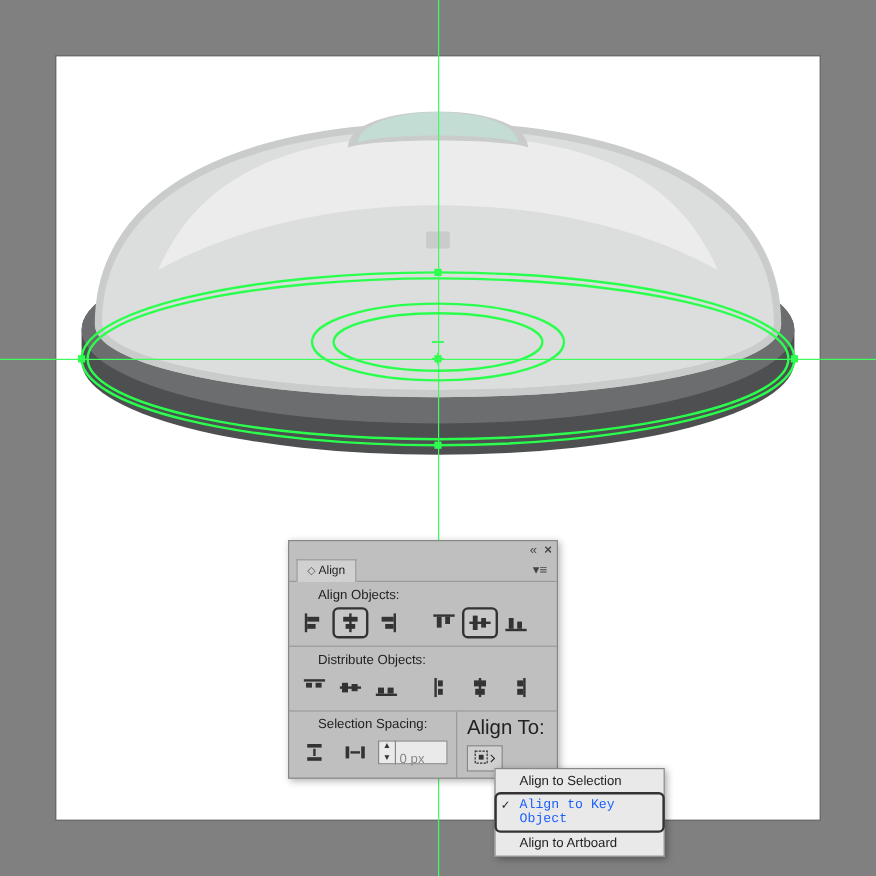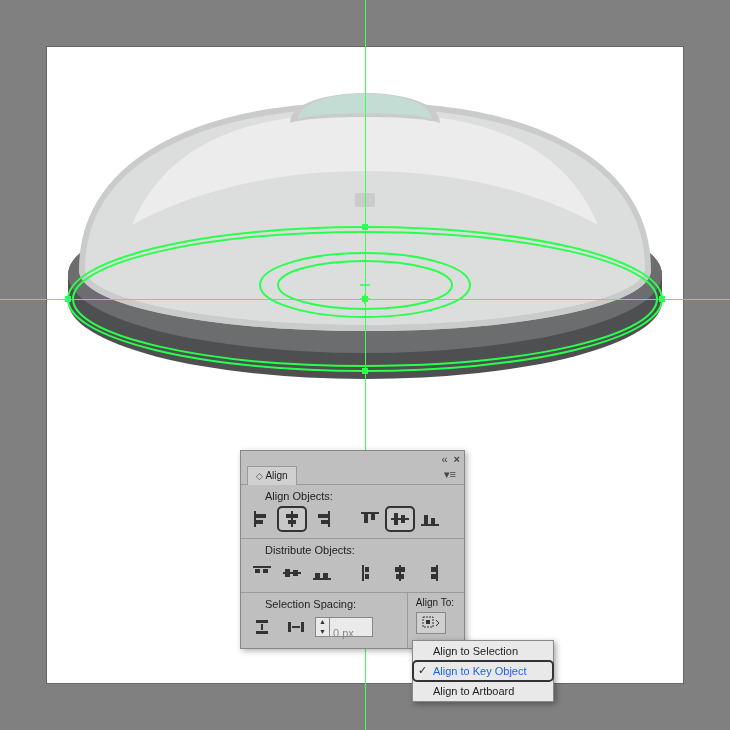--- a/index.html
+++ b/index.html
@@ -144,22 +144,23 @@
   }
   .dropdown .opt.sel::before {
     content: "✓";
     position: absolute; left: 5px; top: 3px;
     color: #222;
   }
   .dropdown .opt.hilite2 {
     outline: 2px solid #333;
     outline-offset: -1px;
     border-radius: 4px;
-  }
-  .align-to-label { font-size: 10px; padding: 4px 2px 2px 0; text-align: center;}
+    font-family: Liberation Mono, monospace;
+  }
+  .align-to-label { font-size: 17px; padding: 4px 2px 2px 0; text-align: center;}
   .align-to-btn {
     width: 30px; height: 22px;
     border: 1px solid #888; background:#d0d0d0;
     display:inline-flex; align-items:center; justify-content:center;
     margin-top:2px;
   }
 </style>
 </head>
 <body>
 

